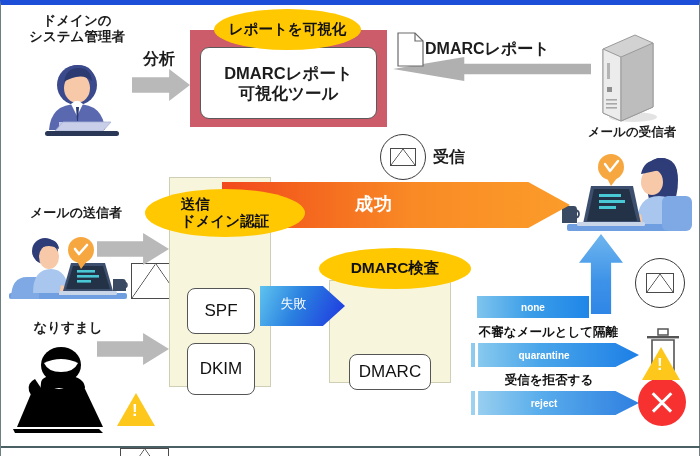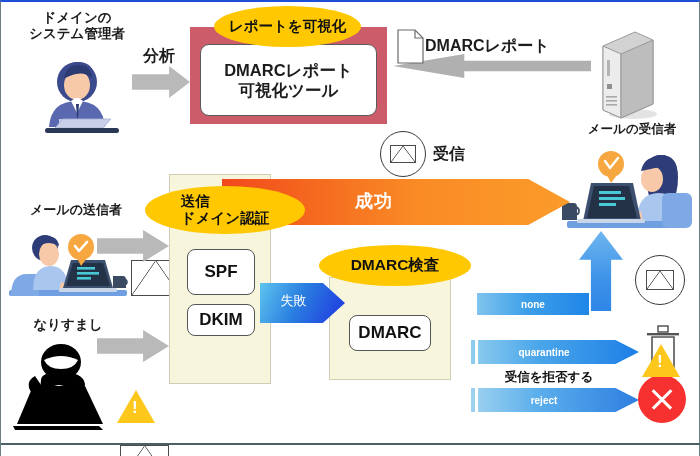--- a/index.html
+++ b/index.html
@@ -8,21 +8,21 @@
     background: #ffffff;
     font-family: "Liberation Sans", "DejaVu Sans", sans-serif;
     overflow: hidden;
   }
   #canvas {
     position: relative;
     width: 700px; height: 456px;
     background: #ffffff;
     border-left: 1px solid #6d7f83;
     border-right: 1px solid #6d7f83;
-    border-top: 2px solid #1d4ed8;
+    border-top: 5px solid #1d4ed8;
   }
   #bottom-rule {
     position: absolute; left: 0; top: 441px;
     width: 700px; height: 2px; background: #4a6065;
   }
   .abs { position: absolute; }
   .lbl { font-weight: bold; color: #1c1c1c; line-height: 1.22; text-align: center; white-space: pre-line; }
 
   
   .ellipse {
@@ -89,21 +89,21 @@
   
   .pale-box {
     background: #f7f6dc;
     border: 1px solid #cfcfb5;
   }
   .white-chip {
     background: #ffffff;
     border: 1.3px solid #555555;
     border-radius: 8px;
     display: flex; align-items: center; justify-content: center;
-    font-weight: bold; color: #111; font-size: 17px;
+    font-weight: normal; color: #111; font-size: 17px; margin-top: 36px;
   }
 
   
   .policy-jp {
     background: #ffffff;
     font-weight: bold; color: #111; font-size: 12.5px;
     display: flex; align-items: center; justify-content: center;
     white-space: nowrap;
     z-index: 7;
   }
@@ -284,21 +284,21 @@
 
   <div class="abs warn-tri" style="left:116px; top:352px;"></div>
   <div class="abs env" style="left:119px; top:374px; width:49px; height:36px;"></div>
 
   <div class="abs grey-arrow" style="left:96px; top:328px; width:72px; height:32px;"></div>
 
   <div class="abs pale-box" style="left:168px; top:172px; width:102px; height:210px;"></div>
   <div class="abs white-chip" style="left:186px; top:247px; width:68px; height:46px;">
     <span>SPF</span>
   </div>
-  <div class="abs white-chip" style="left:186px; top:302px; width:68px; height:32px;">
+  <div class="abs white-chip" style="left:186px; top:302px; width:68px; height:52px;">
     <span>DKIM</span>
   </div>
   <div class="abs ellipse" style="left:144px; top:184px; width:160px; height:48px; font-size:14.5px;">送信
 ドメイン認証</div>
 
   <div class="abs" id="fail-arrow">
     <span>失敗</span>
   </div>
 
   <div class="abs pale-box" style="left:328px; top:275px; width:122px; height:103px;"></div>
@@ -335,20 +335,21 @@
 
   <div class="abs circ-env" style="left:634px; top:253px; width:50px; height:50px;">
     <div class="env" style="width:28px; height:20px;"></div>
   </div>
   <div class="abs warn-tri" style="left:641px; top:237px; z-index:8;"></div>
 
   <div class="abs policy-bar" id="bar-none">
     <span>none</span>
   </div>
 
+  <div class="abs policy-jp" style="left:457px; top:317px; width:181px; height:21px;">不審なメールとして隔離</div>
   <div class="abs policy-bar" id="bar-quarantine">
     <span>quarantine</span>
   </div>
 
   <div class="abs policy-bar" id="bar-reject">
     <span>reject</span>
   </div>
   <div class="abs policy-jp" style="left:471px; top:365px; width:154px; height:21px;">受信を拒否する</div>
 
   <svg class="abs" id="trash" viewBox="0 0 34 44">

